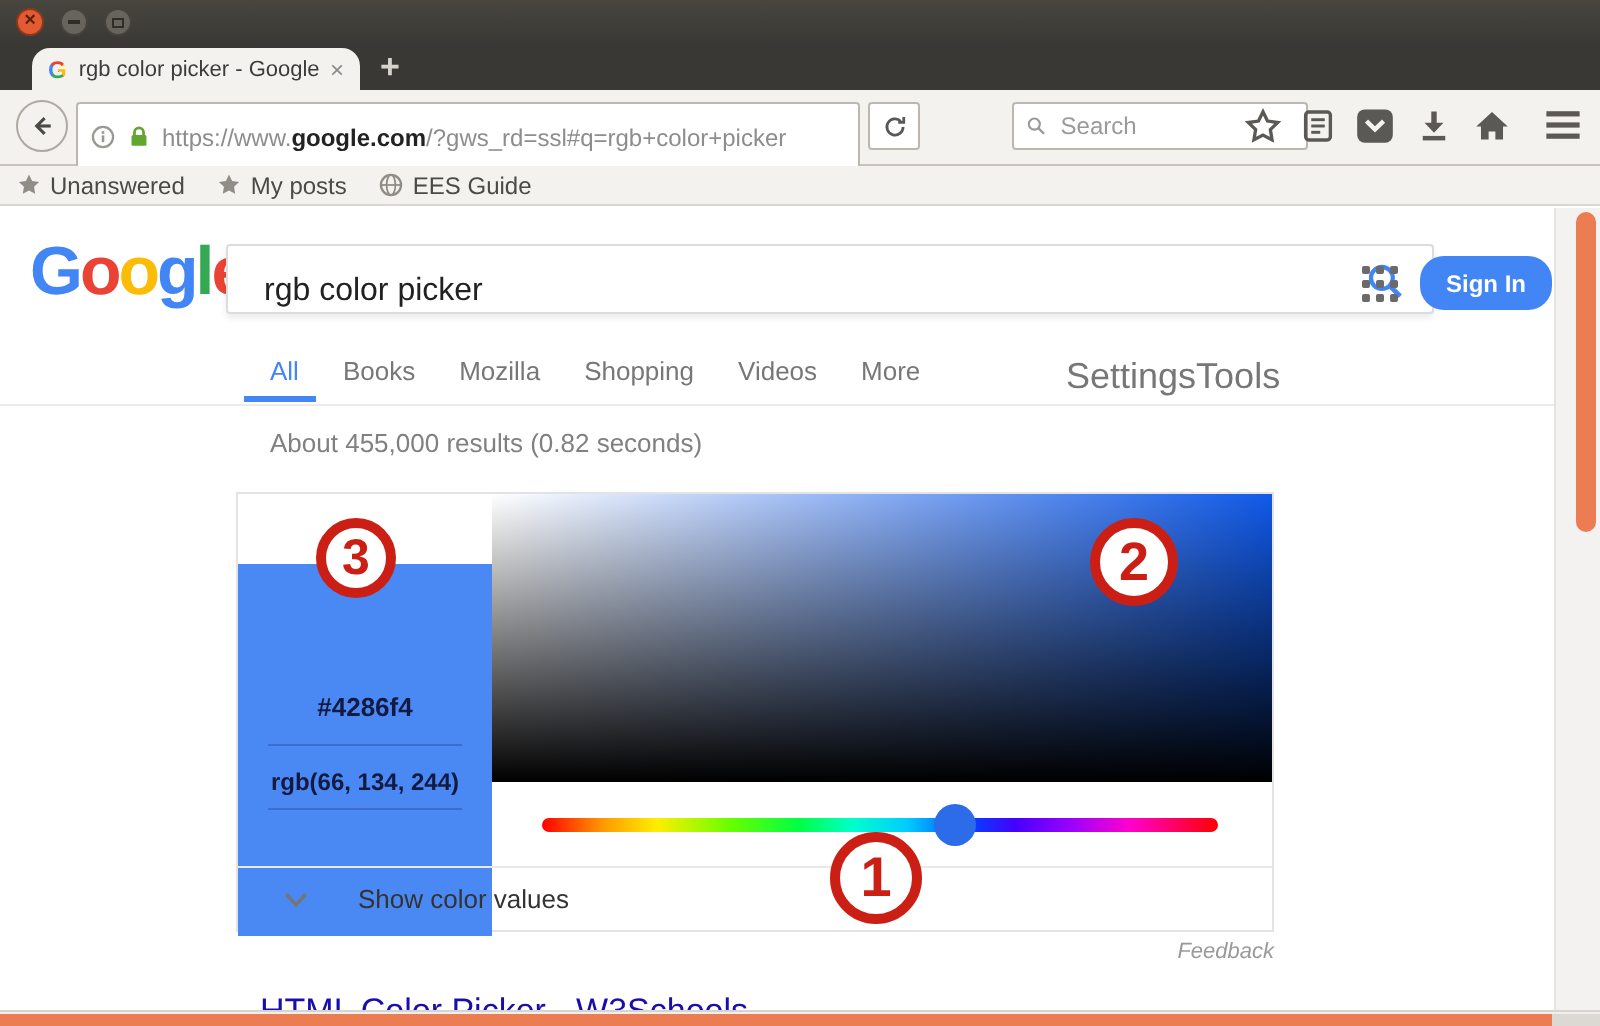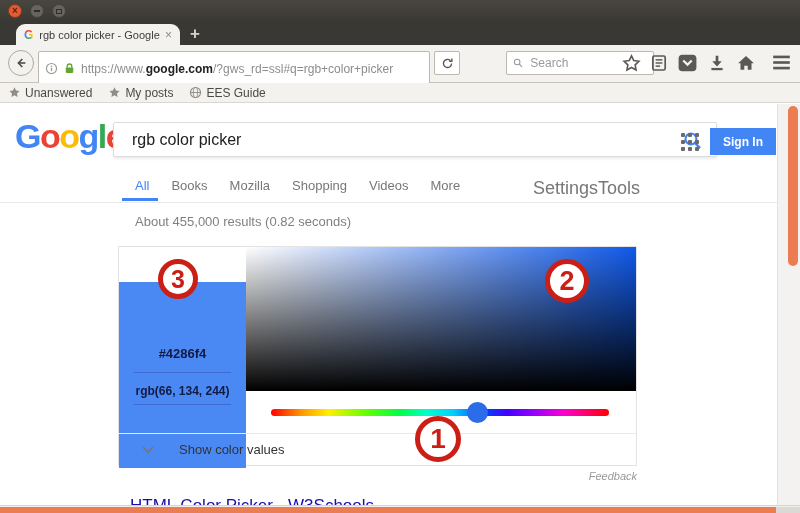--- a/index.html
+++ b/index.html
@@ -57,29 +57,29 @@
                 border-bottom:1px solid #dad7d1;display:flex;align-items:center;padding-left:8px;gap:16px;box-sizing:border-box;}
   .bmitem{display:flex;align-items:center;gap:4px;font-size:12px;color:#4a4a46;}
   .bmitem svg{color:#8f8d85;}
 
   
   .page{position:absolute;left:0;top:104px;width:800px;height:401px;background:#fff;overflow:hidden;}
 
   .glogo{position:absolute;left:15px;top:12px;font-size:34px;font-weight:bold;letter-spacing:-1.5px;line-height:40px;}
   .gsearchbox{position:absolute;left:113px;top:18px;width:604px;height:35px;background:#fff;
               border:1px solid #dadce0;border-radius:2px;box-shadow:0 2px 3px rgba(0,0,0,.08);
-              display:flex;align-items:center;box-sizing:border-box;padding:0 44px 0 16px;}
+              display:flex;align-items:flex-end;box-sizing:border-box;padding:0 44px 0 16px;}
   .gsearchbox input{border:none;outline:none;flex:1;font-size:16px;color:#212121;
                     font-family:"Liberation Sans",sans-serif;background:transparent;}
   .gsearch-icon{position:absolute;right:14px;top:8px;color:#4285f4;}
   .gridicon{position:absolute;left:681px;top:29px;width:18px;height:18px;display:grid;
             grid-template-columns:repeat(3,4px);grid-template-rows:repeat(3,4px);gap:3px;}
   .gridicon i{background:#6a6a6a;border-radius:1px;}
   .signin{position:absolute;left:710px;top:24px;width:66px;height:27px;background:#4285f4;
-          border-radius:0;color:#fff;font-size:12px;font-weight:bold;display:flex;
+          border-radius:12px;color:#fff;font-size:12px;font-weight:bold;display:flex;
           align-items:center;justify-content:center;}
 
   .gtabs{position:absolute;left:135px;top:74px;display:flex;gap:22px;font-size:13px;color:#777;}
   .gtab.active{color:#4285f4;}
   .gtabs-right{position:absolute;left:533px;top:74px;display:flex;font-size:18px;color:#777;}
   .tab-underline{position:absolute;left:122px;top:94px;width:36px;height:3px;background:#4285f4;}
   .gtabs-divider{position:absolute;left:0;top:98px;width:778px;height:1px;background:#ebebeb;}
 
   .stats{position:absolute;left:135px;top:110px;font-size:13px;color:#808080;}
 

